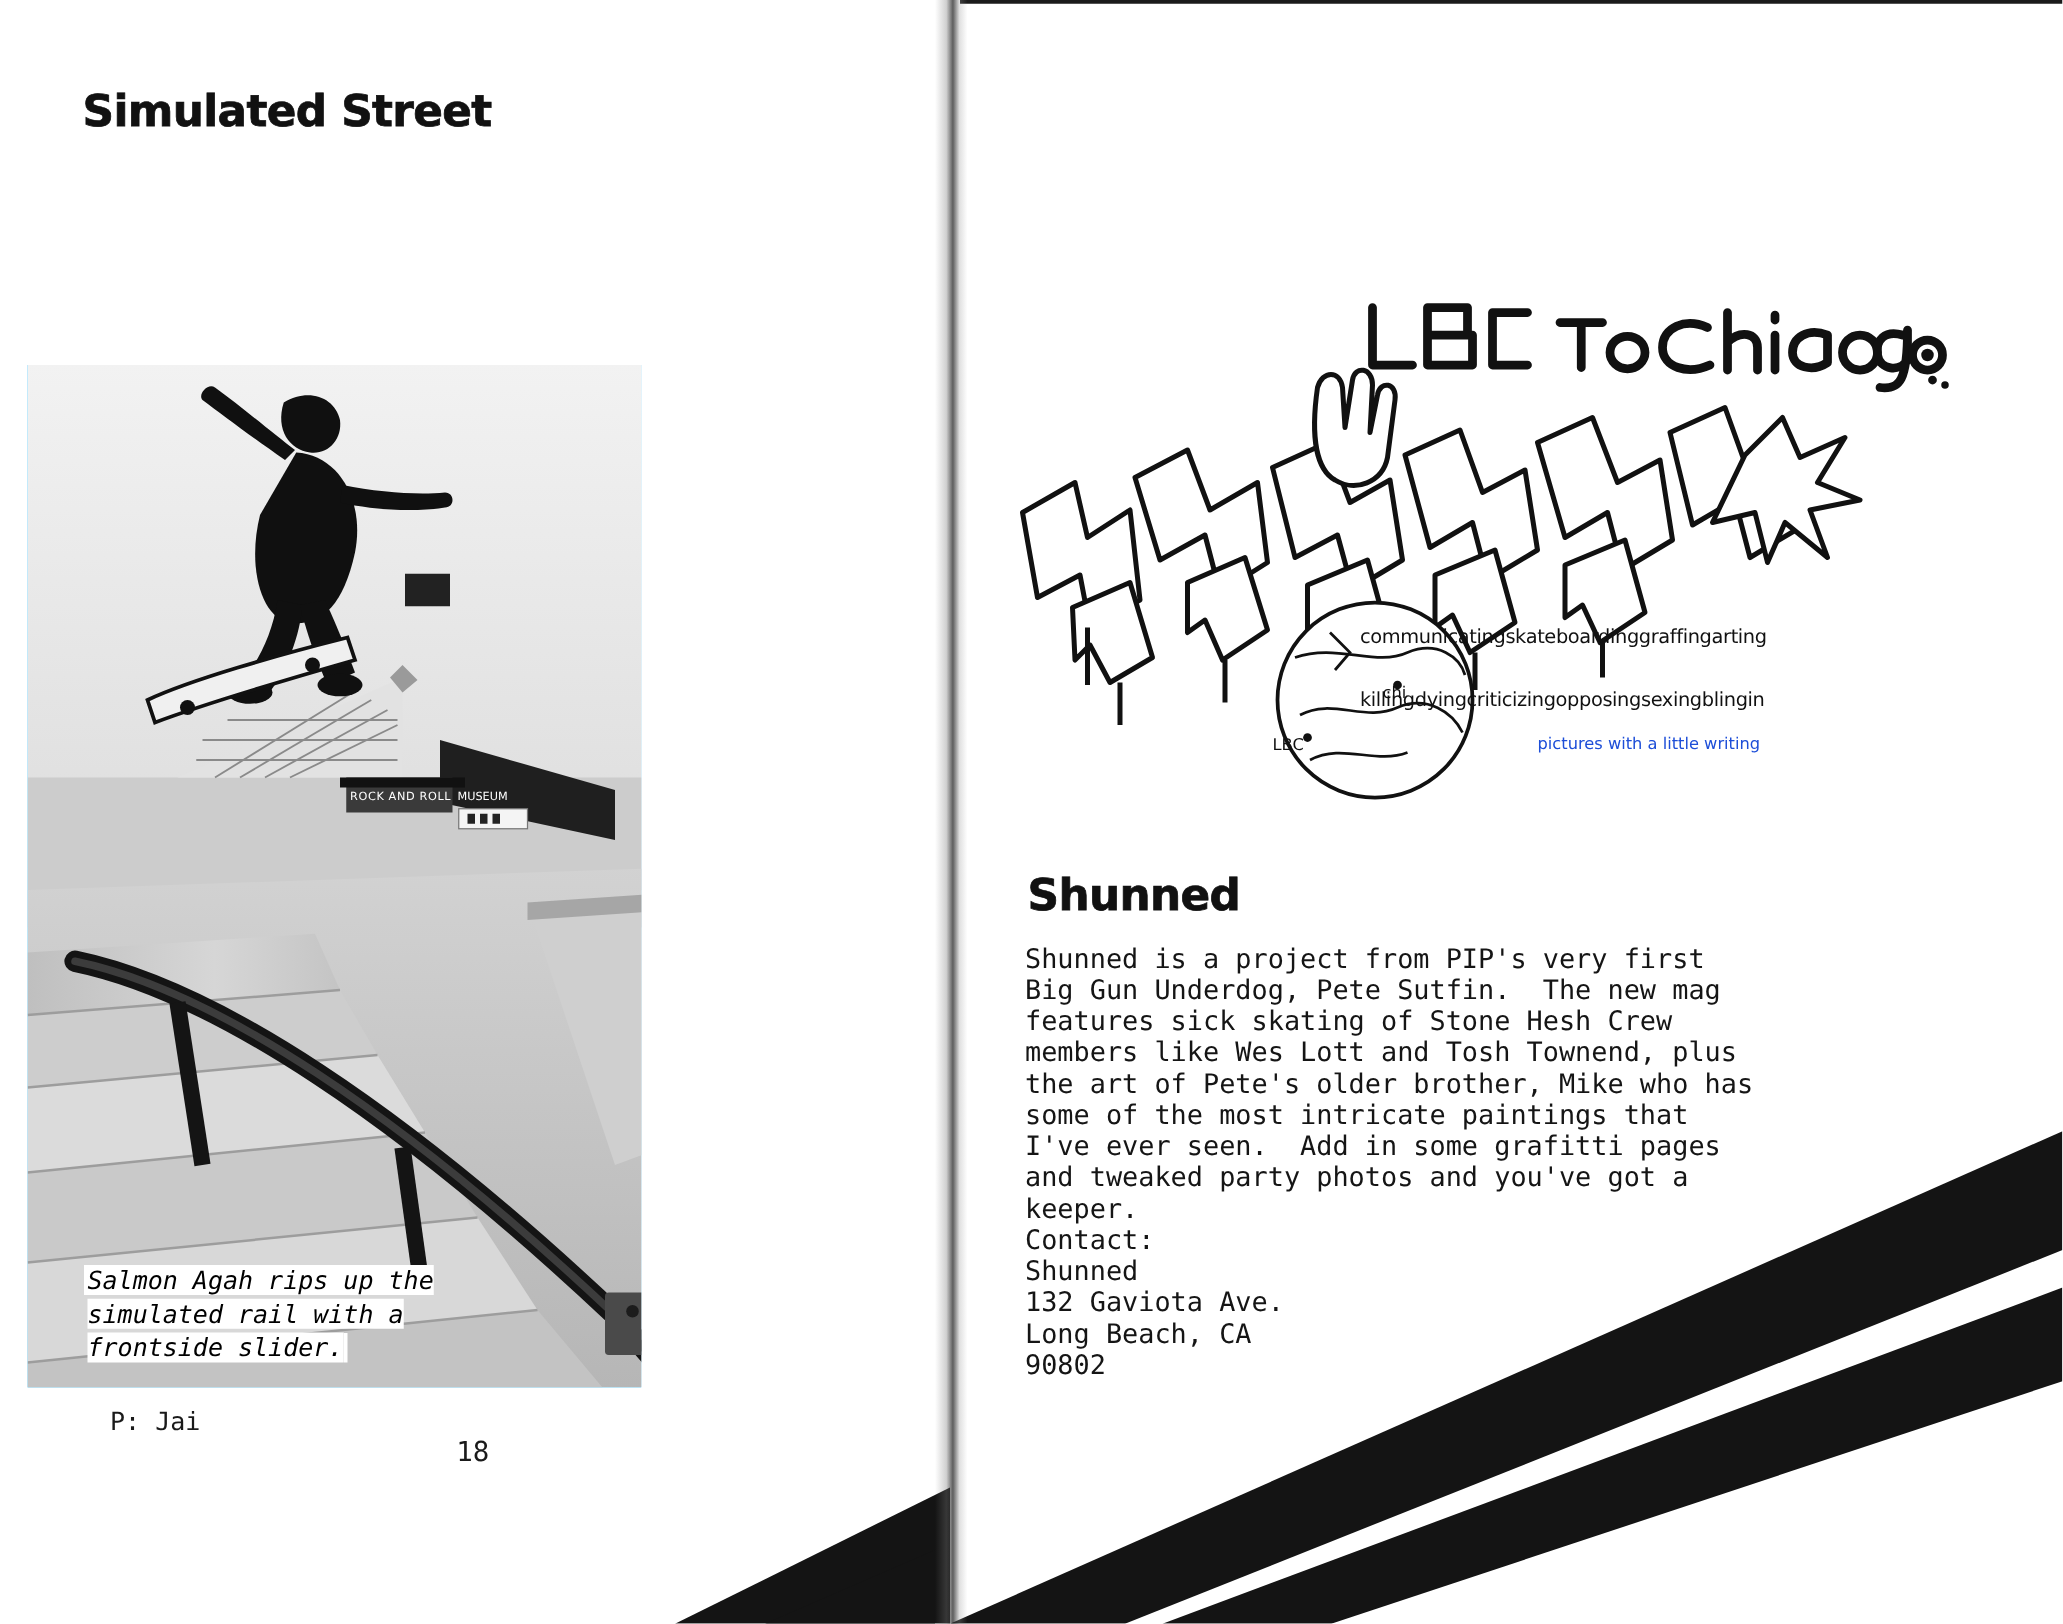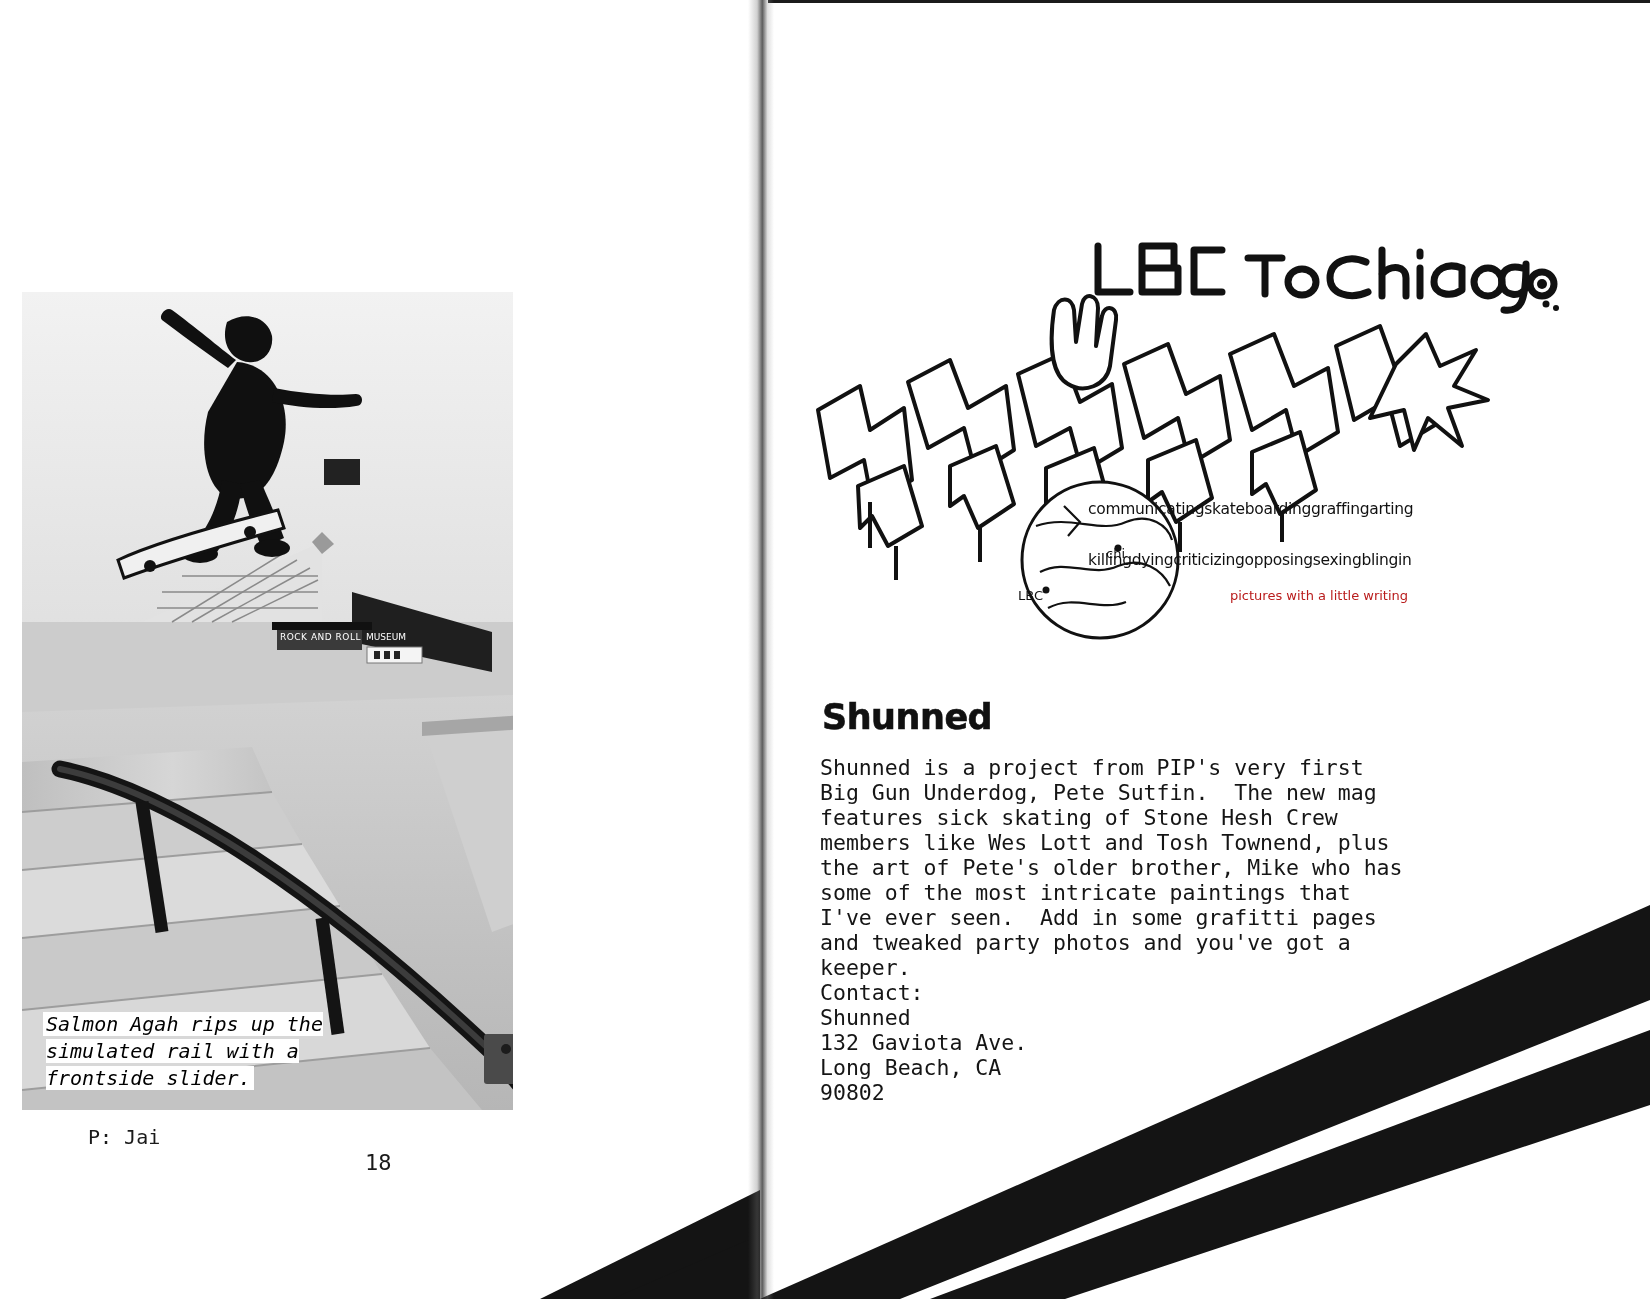--- a/index.html
+++ b/index.html
@@ -90,21 +90,21 @@
     top: 292px;
     width: 491px;
     height: 818px;
     background: #7dd3fc;
     overflow: hidden;
   }
   .photo svg { display: block; }
 
   .caption {
     position: absolute;
-    left: 24px;
+    left: 48px;
     bottom: 18px;
     width: 290px;
   }
   .caption span {
     display: inline;
     font-family: "DejaVu Sans Mono", monospace;
     font-style: italic;
     font-size: 20px;
     line-height: 27px;
     color: #000;
@@ -147,38 +147,39 @@
   .logo-sub {
     font-family: "DejaVu Sans", sans-serif;
     font-size: 15.5px;
     color: #111;
     letter-spacing: -0.3px;
     white-space: nowrap;
   }
   .logo-sub2 {
     font-family: "DejaVu Sans", sans-serif;
     font-size: 13px;
-    color: #b91c1c;
+    color: #1d4ed8;
     letter-spacing: 0px;
   }
 
   #shunned-title { position: absolute; left: 822px; top: 697px; }
   #shunned-body  { position: absolute; left: 820px; top: 755px; width: 700px; }
   #folio-right   { position: absolute; left: 1140px; top: 1152px; }
 
   
   .stripes { position: absolute; inset: 0; pointer-events: none; z-index: 20; }
 </style>
 </head>
 <body>
 
 <div class="spread">
 
   <div class="page-left">
 
+    <h1 class="head-title" id="left-title">Simulated Street</h1>
 
 
     <div class="photo">
       <svg width="578" height="818" viewBox="0 0 578 818" xmlns="http://www.w3.org/2000/svg">
         <defs>
           <linearGradient id="sky" x1="0" y1="0" x2="0" y2="1">
             <stop offset="0%" stop-color="#f2f2f2"></stop>
             <stop offset="100%" stop-color="#dcdcdc"></stop>
           </linearGradient>
           <linearGradient id="stepg" x1="0" y1="0" x2="1" y2="0">

